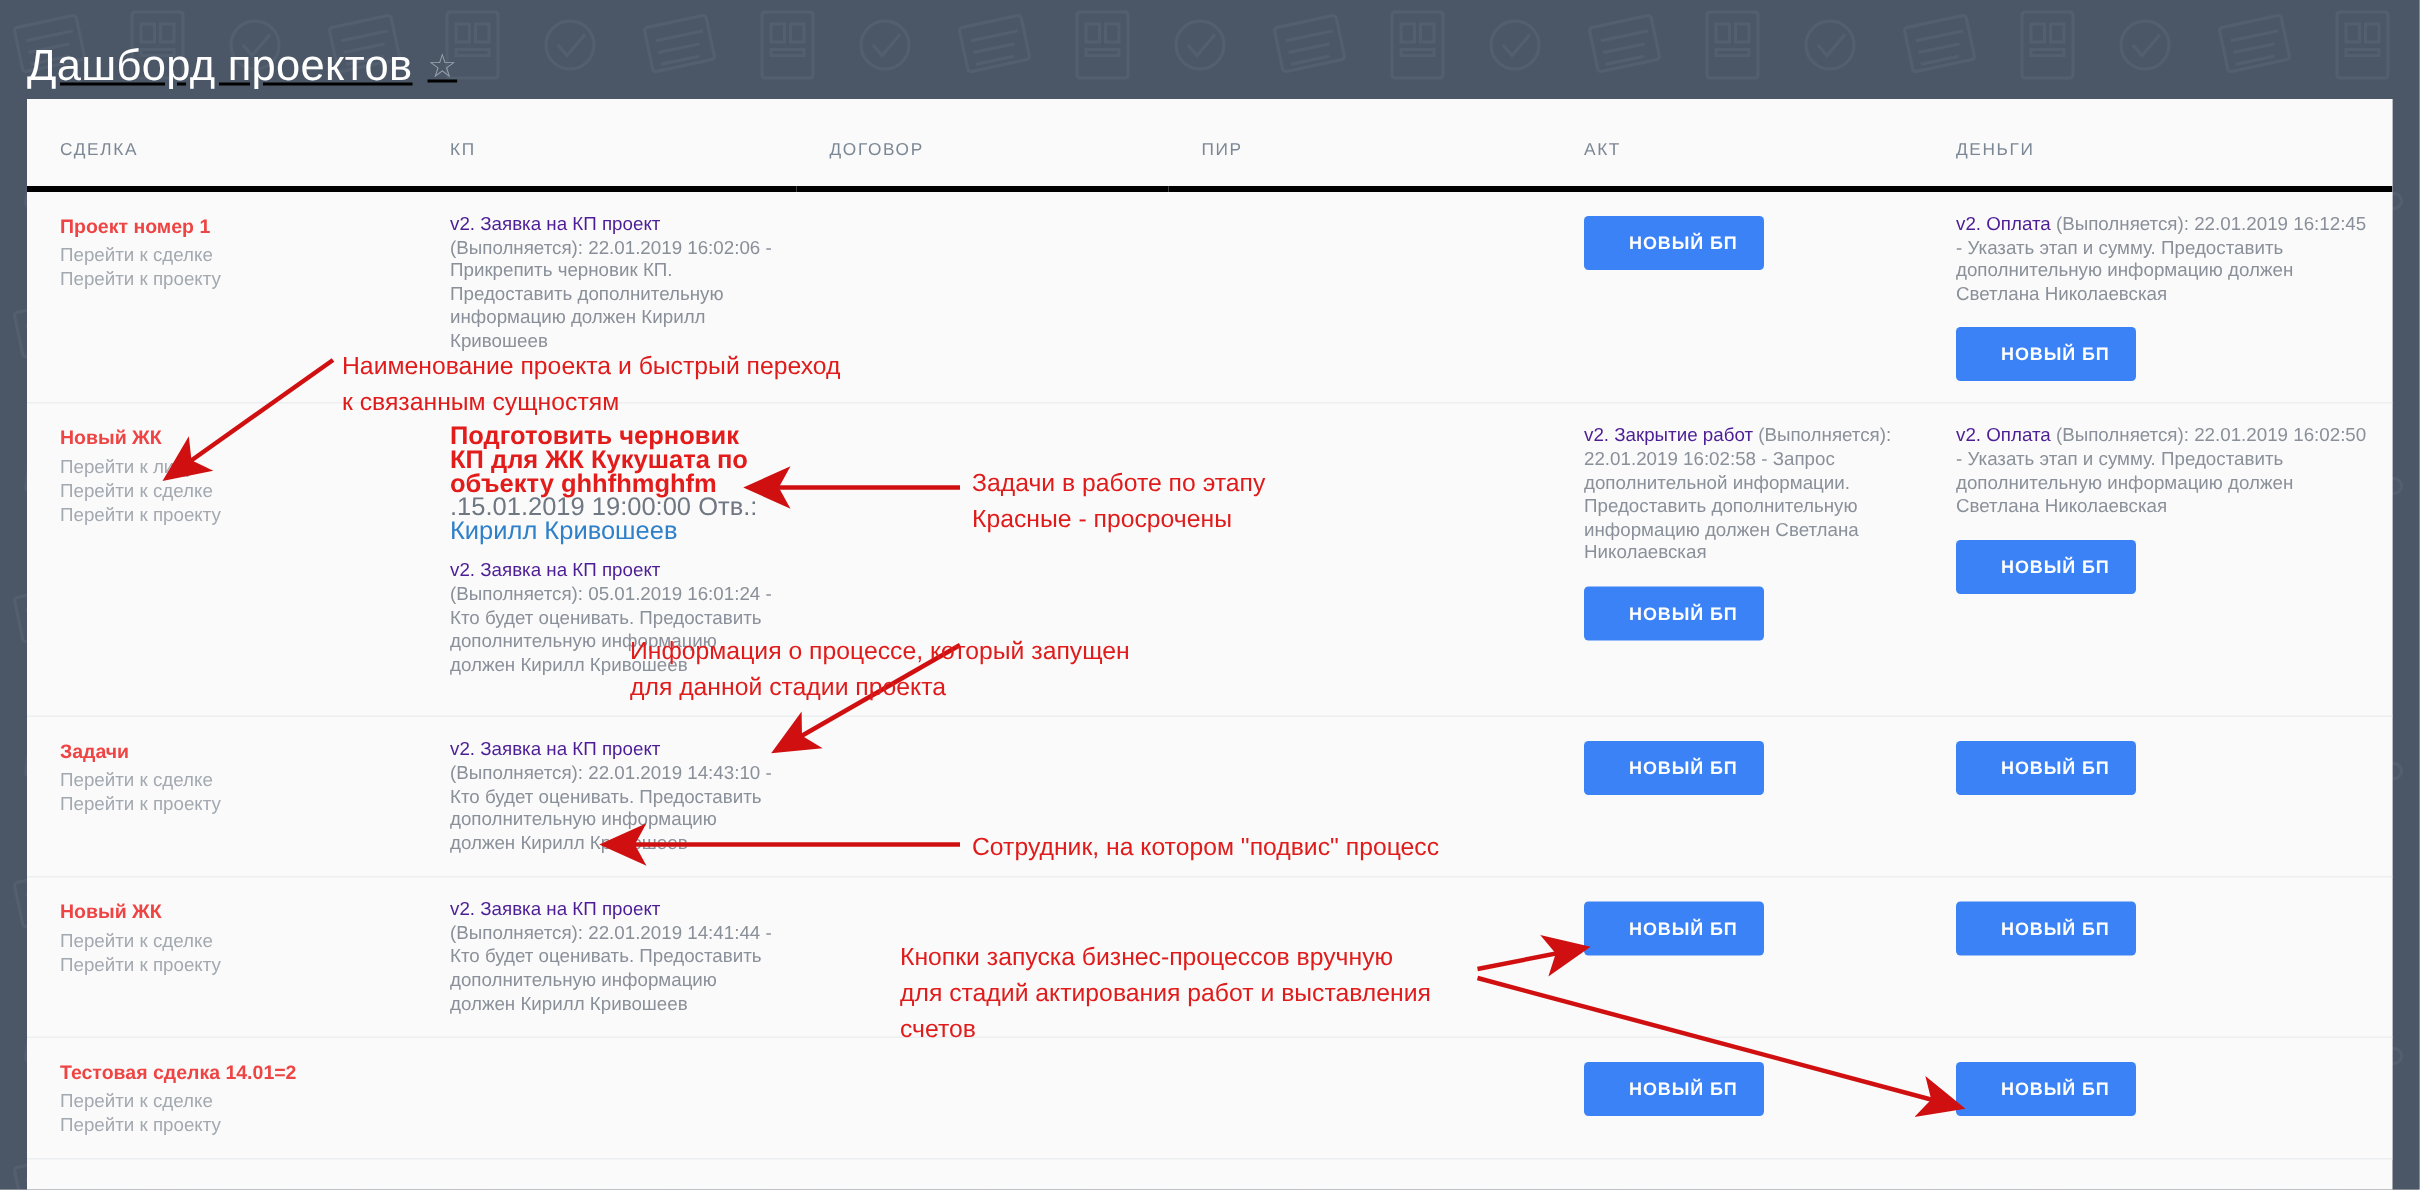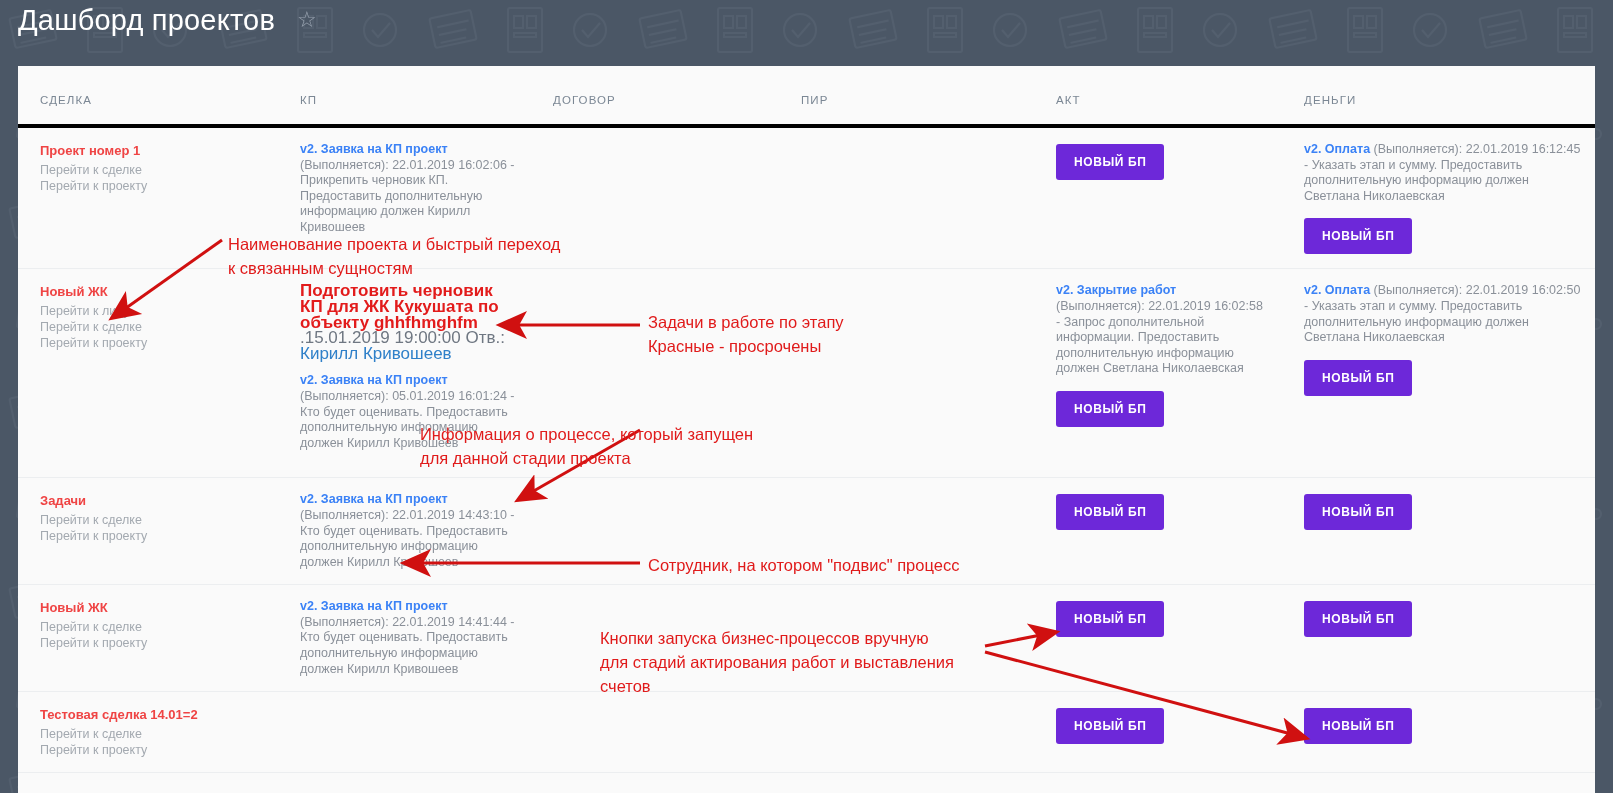--- a/index.html
+++ b/index.html
@@ -23,25 +23,26 @@
     background-color: #4b5766;
     opacity: 1;
     z-index: 0;
   }
   #bg-pattern svg { width: 100%; height: 100%; display: block; }
 
   
   #page-header {
     position: absolute;
     left: 18px;
-    top: 0;
+    top: 24px;
     z-index: 3;
     display: flex;
     align-items: center;
-    gap: 22px;
+    gap: 10px;
+    text-decoration: underline;
   }
   #page-title {
     color: #ffffff;
     font-size: 29px;
     font-weight: 400;
     letter-spacing: 0.2px;
     line-height: 40px;
     white-space: nowrap;
   }
   #fav-star {
@@ -114,40 +115,40 @@
     cursor: pointer;
   }
 
   .proc {
     font-size: 12.5px;
     line-height: 15.6px;
     color: #8a9099;
     margin-bottom: 14px;
   }
   .proc:last-child { margin-bottom: 0; }
-  .proc b { color: #3b82f6; font-weight: bold; }
+  .proc b { color: #4c1d95; font-weight: normal; }
 
   .task-overdue {
     font-size: 17px;
     line-height: 15.6px;
     color: #e21b1b;
     font-weight: bold;
     margin-bottom: 12px;
   }
   .task-overdue .task-meta { font-weight: normal; color: #6f7782; }
   .task-overdue .task-owner { color: #2f80c9; font-weight: normal; cursor: pointer; }
 
   .btn-bp {
     display: inline-block;
-    background: #6d28d9;
+    background: #3b82f6;
     color: #ffffff;
     font-size: 12px;
     font-weight: bold;
     letter-spacing: 0.6px;
-    padding: 11px 18px 11px 18px;
+    padding: 11px 18px 11px 30px;
     border: none;
     border-radius: 3px;
     cursor: pointer;
     font-family: "Liberation Sans", sans-serif;
     white-space: nowrap;
   }
   .btn-wrap { margin-top: 12px; }
   .btn-wrap.first { margin-top: 2px; }
 
   

